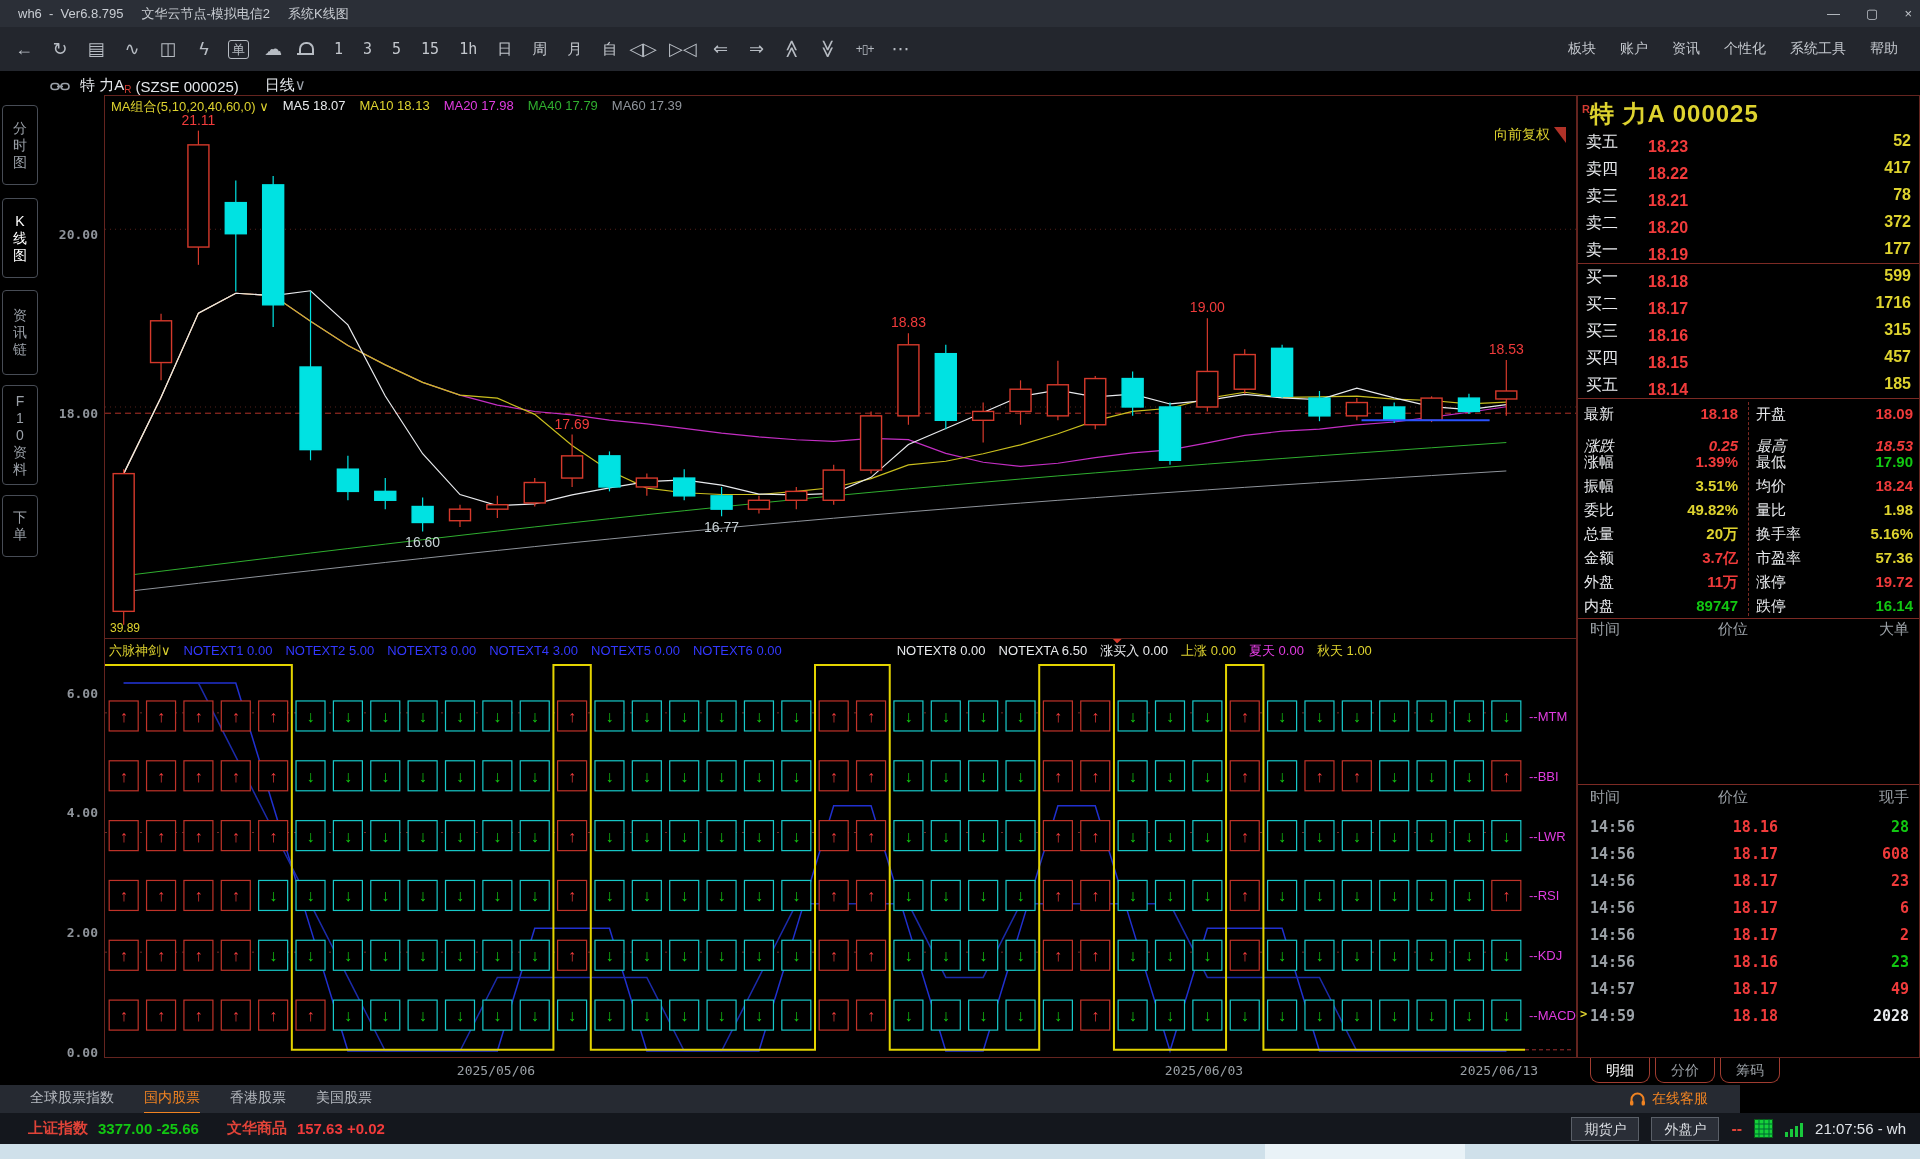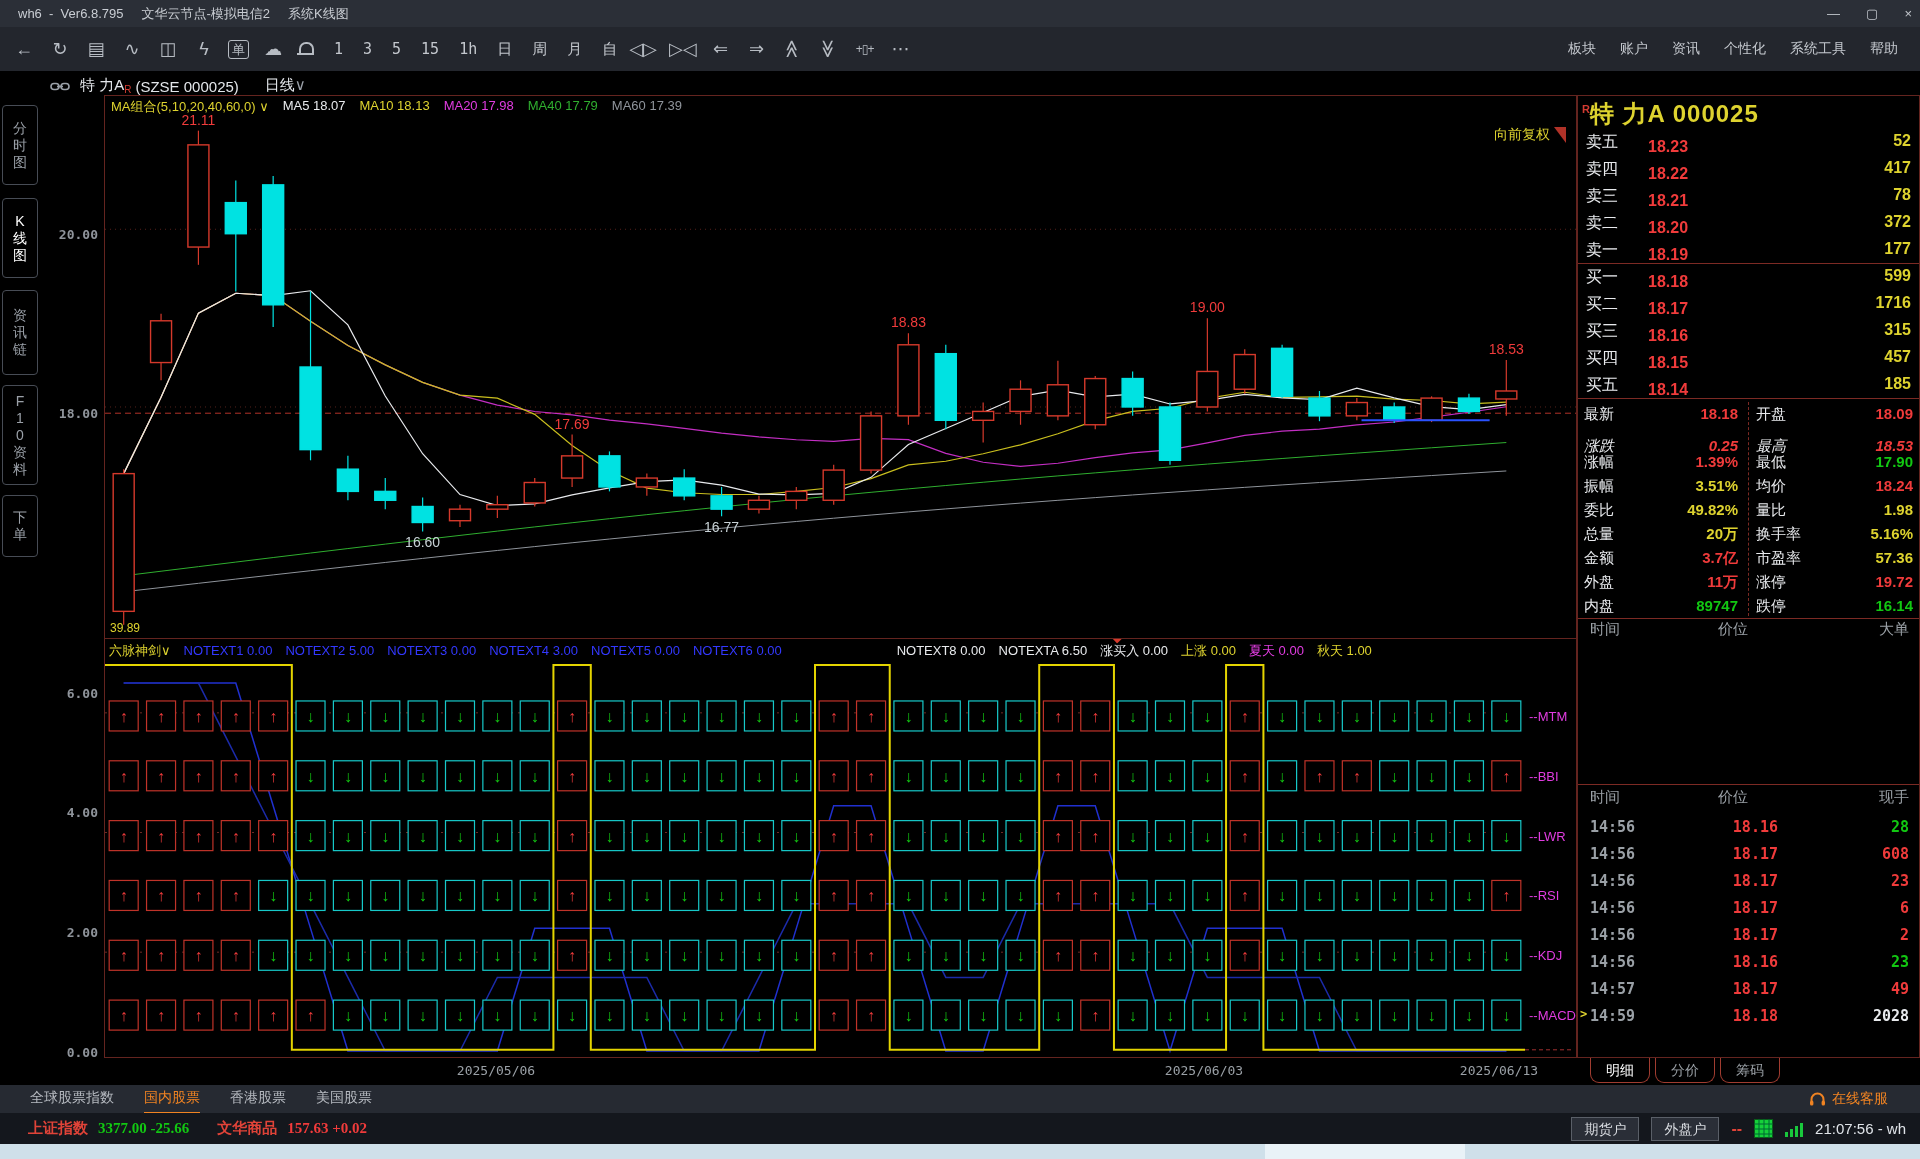--- a/index.html
+++ b/index.html
@@ -61,26 +61,26 @@
   .rphead .h1{position:absolute;left:12px}.rphead .h2{position:absolute;left:140px}.rphead .h3{position:absolute;right:10px}
   .tickrow{position:absolute;left:0;width:341px;height:27px;font-size:15px;font-weight:bold;font-family:"DejaVu Sans Mono",monospace}
   .tickrow .tt{position:absolute;left:12px;top:4px;color:#9aa0a6}
   .tickrow .tp{position:absolute;left:110px;width:90px;top:4px;text-align:right}
   .tickrow .tv{position:absolute;right:10px;top:4px}
   .tickrow .mk{position:absolute;left:2px;top:4px;color:#ded32f;font-size:12px}
   #rtabs{left:1590px;top:1058px;display:flex;gap:5px}
   .rtab{min-width:50px;height:24px;line-height:24px;text-align:center;font-size:14px;color:#9aa0a6;border:1px solid #a03c30;border-top:none;border-radius:0 0 9px 9px;background:#000;padding:0 4px}
   .rtab.active{color:#fff}
   
-  #status1{left:0;top:1085px;width:1920px;height:28px;background:#262a32;display:flex;align-items:center}
+  #status1{left:0;top:1085px;width:1740px;height:28px;background:#262a32;display:flex;align-items:center}
   .mtab{margin-left:30px;font-size:14px;color:#b6bac0;position:relative;padding-bottom:2px}
   .mtab.active{color:#f08322}
   .mtab.active::after{content:"";position:absolute;left:0;right:0;bottom:-5px;height:2px;background:#f08322}
   #service{position:absolute;right:32px;top:0;height:28px;display:flex;align-items:center;gap:6px;color:#f08322;font-size:14px}
-  #status2{left:0;top:1113px;width:1920px;height:31px;background:#14171d;display:flex;align-items:center;font-size:15px;font-weight:bold;font-family:Liberation Serif, serif}
+  #status2{left:0;top:1113px;width:1920px;height:31px;background:#14171d;display:flex;align-items:center;font-size:15px;font-weight:bold;font-family:Liberation Sans, sans-serif}
   #status2 .tklabel{margin-left:28px;color:#e04338}
   #status2 .tkval{margin-left:10px}
   #s2right{position:absolute;right:14px;top:1113px;height:31px;display:flex;align-items:center;gap:12px}
   .accbtn{min-width:58px;height:22px;line-height:22px;text-align:center;background:#2a2e37;border:1px solid #5a5f68;color:#d8dbe0;font-size:14px;padding:0 4px}
   #bstrip{left:0;top:1144px;width:1920px;height:15px;background:#cfe0ea}
   #bstrip .blk{position:absolute;left:1265px;top:0;width:200px;height:15px;background:#e9f2f7}
   .sigbars{display:flex;align-items:flex-end;gap:2px;height:16px}
   .sigbars i{display:block;width:3px;background:#19c83c}
   svg text{font-family:"Liberation Sans","DejaVu Sans",sans-serif}
 </style>

